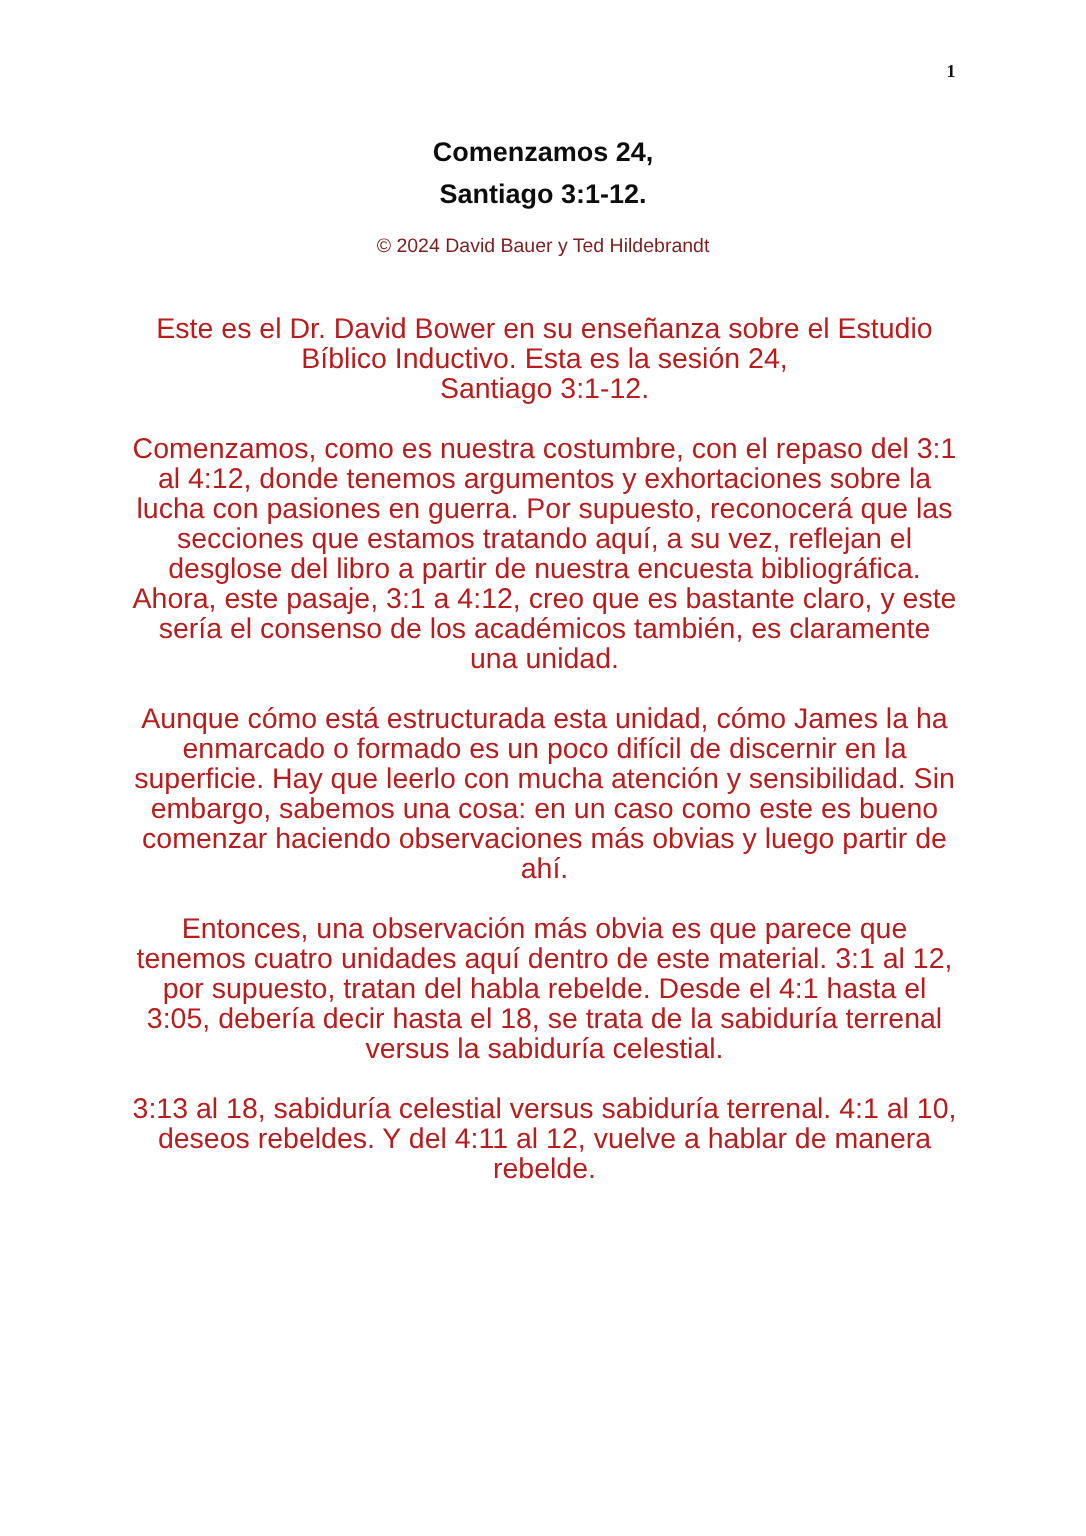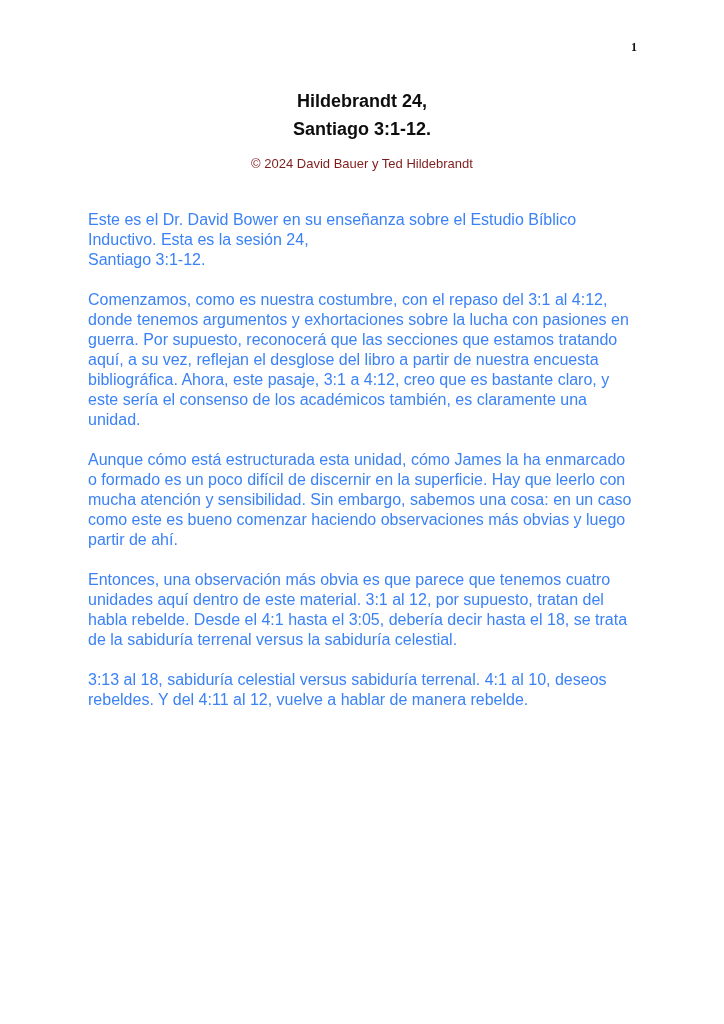--- a/index.html
+++ b/index.html
@@ -47,36 +47,37 @@
     color: #7f1d1d;
   }
   .body-text {
     position: absolute;
     top: 210px;
     left: 88px;
     width: 550px;
   }
   .paragraph {
     margin: 0 0 20px 0;
-    font-size: 16px;
+    font-size: 19px;
     line-height: 20px;
-    color: #3b82f6;
+    color: #b91c1c;
     white-space: pre-wrap;
+    text-align: center;
   }
 </style>
 </head>
 <body>
 
 <div class="doc-page">
 
   <div class="page-number">1</div>
 
   <div class="title-block">
     <div>
-        <div class="title-line">Hildebrandt 24,</div>
+        <div class="title-line">Comenzamos 24,</div>
         <div class="title-line">Santiago 3:1-12.</div>
       </div>
     <div class="copyright-line">© 2024 David Bauer y Ted Hildebrandt</div>
   </div>
 
   <div class="body-text">
     <div>
         <p class="paragraph">Este es el Dr. David Bower en su enseñanza sobre el Estudio Bíblico Inductivo. Esta es la sesión 24,
 Santiago 3:1-12.</p>
         <p class="paragraph">Comenzamos, como es nuestra costumbre, con el repaso del 3:1 al 4:12, donde tenemos argumentos y exhortaciones sobre la lucha con pasiones en guerra. Por supuesto, reconocerá que las secciones que estamos tratando aquí, a su vez, reflejan el desglose del libro a partir de nuestra encuesta bibliográfica. Ahora, este pasaje, 3:1 a 4:12, creo que es bastante claro, y este sería el consenso de los académicos también, es claramente una unidad.</p>

